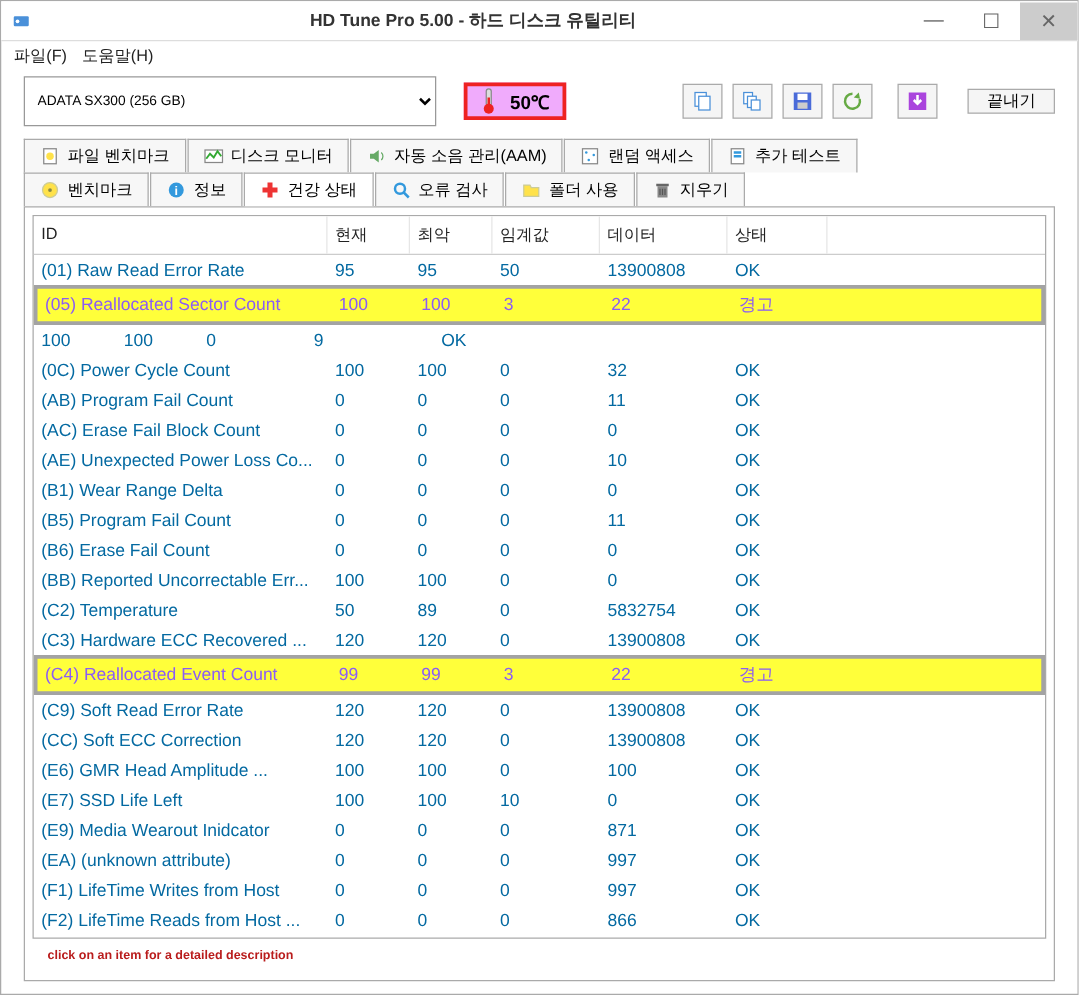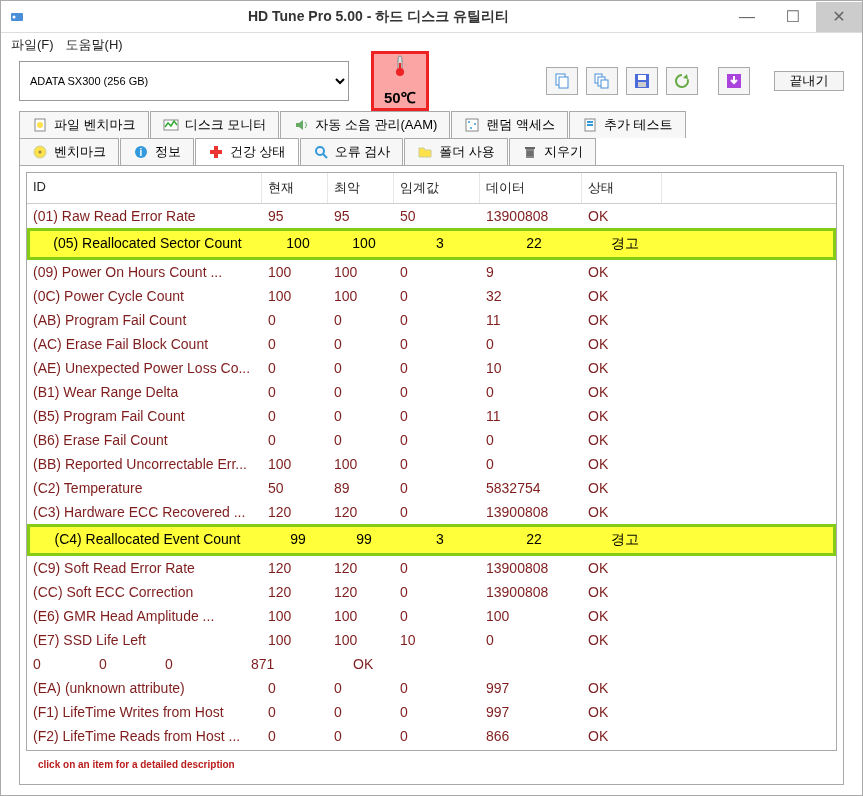--- a/index.html
+++ b/index.html
@@ -12,41 +12,41 @@
 .titlebar-text { flex: 1; text-align: center; font-size: 14px; color: #333; font-weight: bold; }
 .titlebar-buttons { display: flex; }
 .titlebar-btn { width: 46px; height: 30px; display: flex; align-items: center; justify-content: center; color: #666; font-size: 16px; }
 .titlebar-btn.close { background: #ccc; }
 
 .menubar { height: 24px; display: flex; align-items: center; padding: 0 10px; gap: 12px; font-size: 13px; color: #222; }
 .menubar span { cursor: default; }
 
 .toolbar { height: 48px; display: flex; align-items: center; padding: 8px 18px; gap: 8px; }
 .drive-select { width: 330px; height: 40px; border: 1px solid #999; font-size: 11px; padding: 2px 6px; background: #fff; font-family: inherit; }
-.temp-box { margin-left: 14px; border: 3px solid #e22; padding: 1px 10px; display: flex; align-items: center; gap: 10px; background: #fca5a5; flex-direction: column; }
+.temp-box { margin-left: 14px; border: 3px solid #e22; padding: 1px 10px; display: flex; align-items: center; gap: 10px; background: #f0abfc; }
 .temp-icon { width: 14px; height: 22px; }
 .temp-text { font-weight: bold; font-size: 15px; }
 .toolbar-spacer { flex: 1; }
 .toolbar-btn { width: 32px; height: 28px; border: 1px solid #aaa; background: #f5f5f5; display: flex; align-items: center; justify-content: center; cursor: pointer; }
 .toolbar-btn svg { width: 18px; height: 18px; }
 .exit-btn { margin-left: 16px; width: 70px; height: 20px; border: 1px solid #aaa; background: #f5f5f5; font-family: inherit; font-size: 13px; cursor: pointer; }
 
 .tabs-area { padding: 6px 18px 0 18px; }
 .tabs-row { display: flex; }
 .tab { display: flex; align-items: center; gap: 6px; padding: 4px 12px; border: 1px solid #aaa; border-bottom: none; background: #f7f7f7; font-size: 13px; cursor: pointer; margin-right: 1px; white-space: nowrap; }
 .tab.active { background: #fff; position: relative; z-index: 2; }
 .tab-icon { width: 16px; height: 16px; display: inline-block; }
 
 .tab-content { border: 1px solid #aaa; background: #fff; margin: 0 18px 10px 18px; padding: 6px; flex: 1; display: flex; flex-direction: column; overflow: hidden; }
 
 .health-table { border: 1px solid #aaa; background: #fff; flex: 1; overflow-y: auto; }
 .health-header { display: flex; background: #fff; border-bottom: 1px solid #ccc; }
 .health-header .col { padding: 6px 6px; font-size: 13px; color: #222; border-right: 1px solid #e6e6e6; }
-.health-row { display: flex; font-size: 14px; color: #7f1d1d; }
-.health-row.hl { border: 3px solid #84cc16; background: #ffff3a; color: #000000; text-align: center; }
+.health-row { display: flex; font-size: 14px; color: #0369a1; }
+.health-row.hl { border: 3px solid #a3a3a3; background: #ffff3a; color: #8b5cf6; }
 .health-row .col { padding: 4px 6px; white-space: nowrap; overflow: hidden; text-overflow: ellipsis; }
 .col-id { width: 235px; }
 .col-cur { width: 66px; }
 .col-worst { width: 66px; }
 .col-thresh { width: 86px; }
 .col-data { width: 102px; }
 .col-status { width: 80px; }
 
 .footer-hint { padding: 8px 12px; font-size: 10px; color: #b91c1c; font-weight: bold; }
 </style>
@@ -235,21 +235,20 @@
           </div>
           <div class="health-row hl">
             <div class="col col-id">(05) Reallocated Sector Count</div>
             <div class="col col-cur">100</div>
             <div class="col col-worst">100</div>
             <div class="col col-thresh">3</div>
             <div class="col col-data">22</div>
             <div class="col col-status">경고</div>
           </div>
           <div class="health-row">
-            <div class="col col-id">(09) Power On Hours Count   ...</div>
             <div class="col col-cur">100</div>
             <div class="col col-worst">100</div>
             <div class="col col-thresh">0</div>
             <div class="col col-data">9</div>
             <div class="col col-status">OK</div>
           </div>
           <div class="health-row">
             <div class="col col-id">(0C) Power Cycle Count</div>
             <div class="col col-cur">100</div>
             <div class="col col-worst">100</div>
@@ -363,20 +362,21 @@
           </div>
           <div class="health-row">
             <div class="col col-id">(E7) SSD Life Left</div>
             <div class="col col-cur">100</div>
             <div class="col col-worst">100</div>
             <div class="col col-thresh">10</div>
             <div class="col col-data">0</div>
             <div class="col col-status">OK</div>
           </div>
           <div class="health-row">
+            <div class="col col-id">(E9) Media Wearout Inidcator</div>
             <div class="col col-cur">0</div>
             <div class="col col-worst">0</div>
             <div class="col col-thresh">0</div>
             <div class="col col-data">871</div>
             <div class="col col-status">OK</div>
           </div>
           <div class="health-row">
             <div class="col col-id">(EA) (unknown attribute)</div>
             <div class="col col-cur">0</div>
             <div class="col col-worst">0</div>

